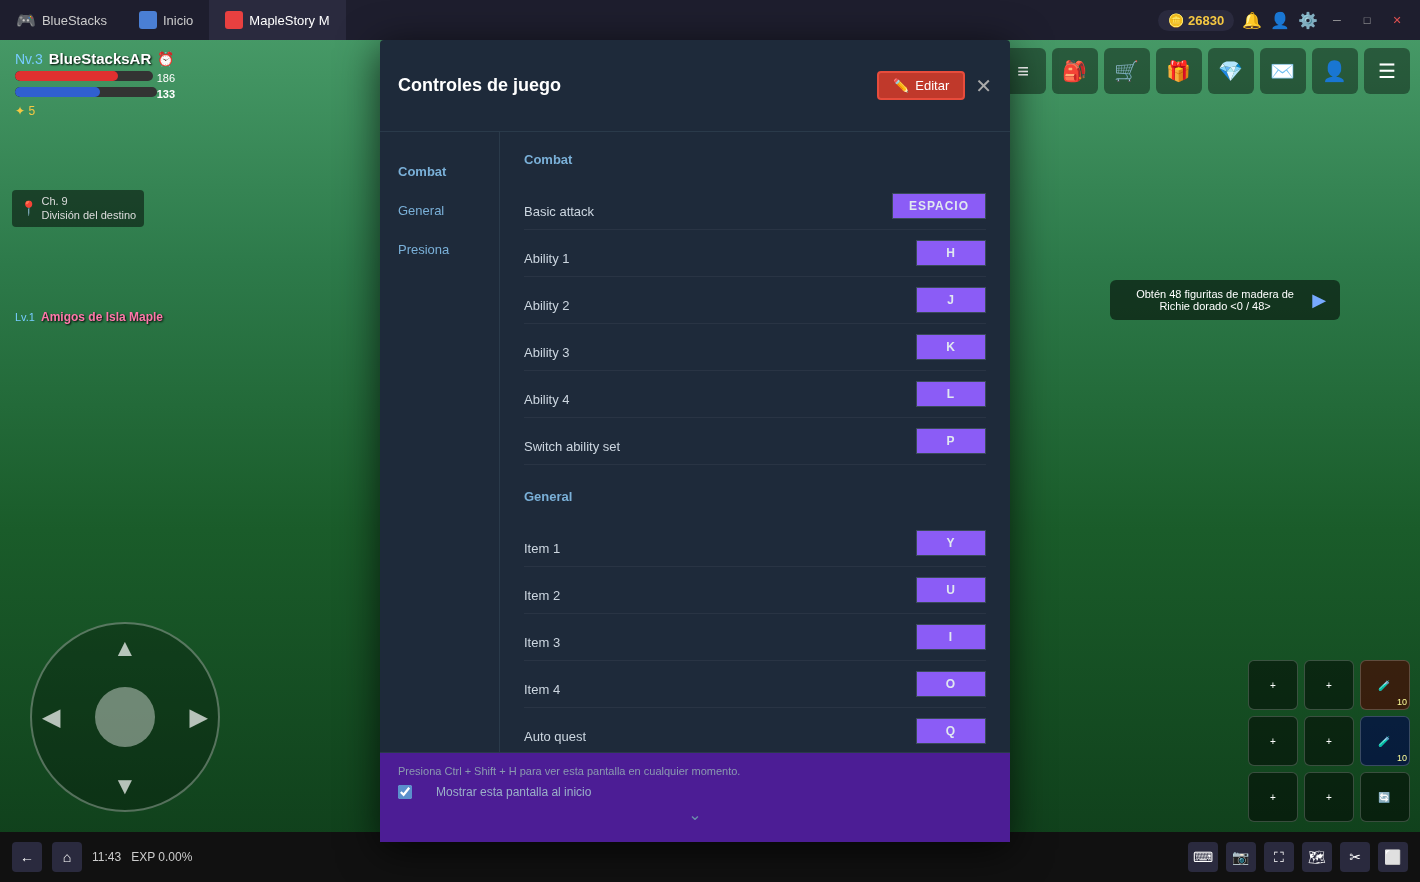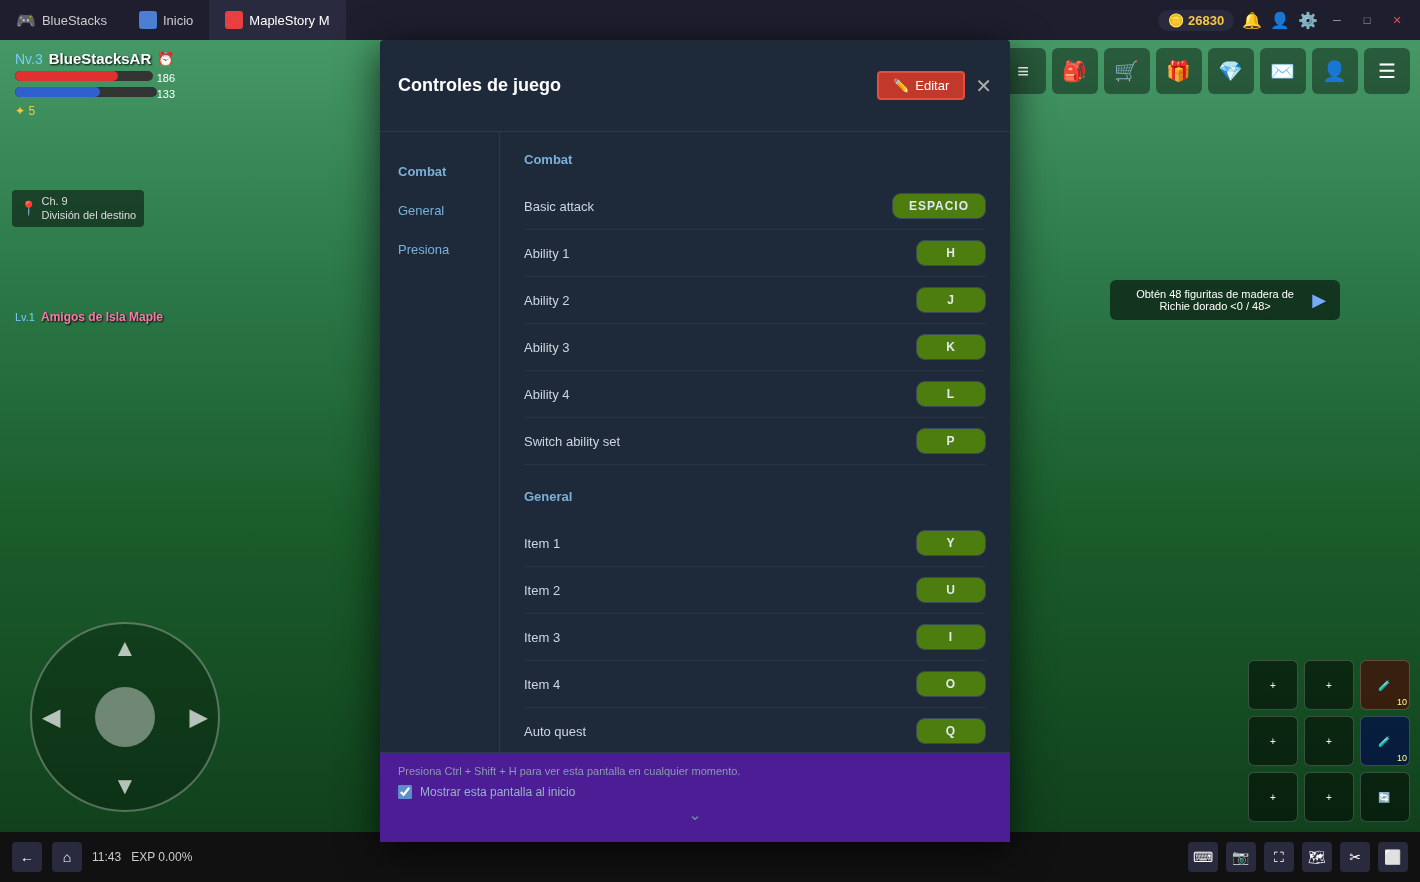--- a/index.html
+++ b/index.html
@@ -300,37 +300,37 @@
     .section-label {
       color: #7ab0d8;
       font-size: 13px;
       font-weight: bold;
       margin-bottom: 16px;
     }
 
     
     .binding-row {
       display: flex;
-      align-items: center;
+      align-items: flex-end;
       justify-content: space-between;
       padding: 10px 0;
       border-bottom: 1px solid rgba(255,255,255,0.05);
       gap: 36px;
     }
     .binding-label {
       color: #ccd6e0;
       font-size: 13px;
     }
     .key-badge {
-      background: #4d7c0f;
+      background: #8b5cf6;
       color: #e0e8f0;
       font-size: 12px;
       font-weight: bold;
       padding: 5px 16px;
-      border-radius: 9px;
+      border-radius: 0;
       border: 1px solid #3a4a5a;
       min-width: 70px;
       text-align: center;
       letter-spacing: 1px;
     }
 
     .section-spacer {
       height: 24px;
     }
 
@@ -341,21 +341,21 @@
       border-top: 1px solid #2a3a4a;
     }
     .footer-hint {
       color: #8a9ab0;
       font-size: 11px;
       margin-bottom: 8px;
     }
     .footer-checkbox-row {
       display: flex;
       align-items: center;
-      gap: 8px;
+      gap: 24px;
     }
     .footer-checkbox {
       width: 14px; height: 14px;
       accent-color: #5a8fcc;
       cursor: pointer;
     }
     .footer-checkbox-label {
       color: #9ab0c8;
       font-size: 12px;
       cursor: pointer;
@@ -443,21 +443,21 @@
     <span style="color:#fff;font-size:15px;font-weight:bold;text-shadow:1px 1px 2px #000;">BlueStacksAR</span>
     <span style="color:#f5c842;font-size:14px;">⏰</span>
   </div>
   <div class="hp-bar-container">
     <div style="display:flex;align-items:center;gap:4px;">
       <div class="stat-bar" style="flex:1;">
         <div class="stat-bar-fill hp-fill"></div>
       </div>
       <span class="stat-text">186</span>
     </div>
-    <div style="display:flex;align-items:center;gap:0;margin-top:3px;">
+    <div style="display:flex;align-items:center;gap:0;margin-top:3px;font-weight:bold;">
       <div class="stat-bar" style="flex:1;">
         <div class="stat-bar-fill mp-fill"></div>
       </div>
       <span class="stat-text">133</span>
     </div>
   </div>
   <div style="color:#f5c842;font-size:12px;margin-top:4px;">✦ 5</div>
 </div>
 
 <div class="map-icon">

